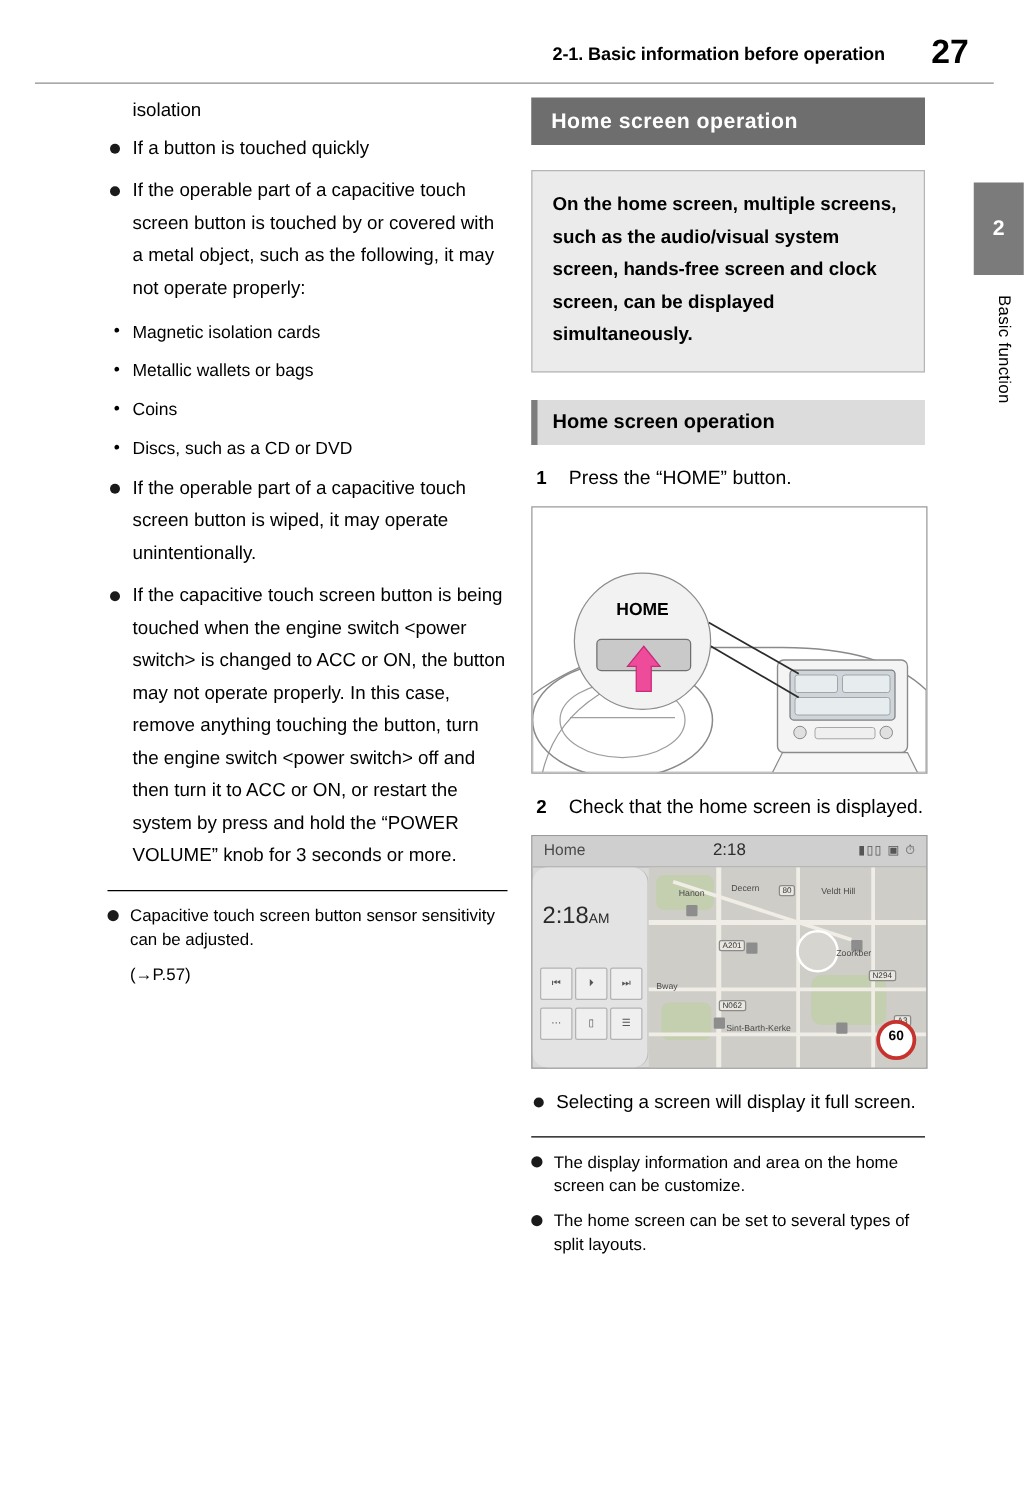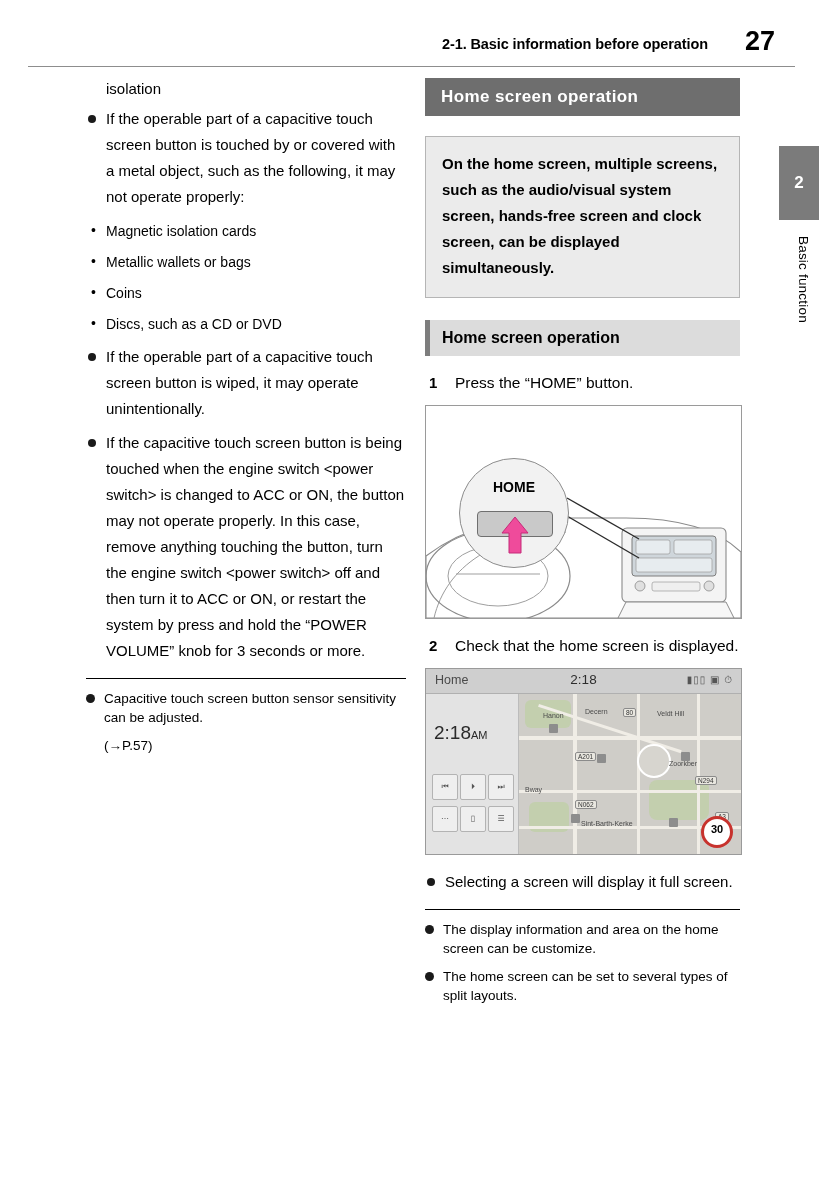--- a/index.html
+++ b/index.html
@@ -270,20 +270,21 @@
     font-size: 13.5px; color: #2d2d2d;
   }
   .scr-status {
     position: absolute; right: 8px; top: 5px;
     font-size: 10px; color: #555; letter-spacing: 1px;
   }
   .scr-left {
     position: absolute; left: 0; top: 25px; width: 92px; bottom: 0;
     background: #e3e3e3;
     border-right: 1px solid #bcbcbc;
+    border-radius: 12px;
   }
   .scr-left-clock {
     position: absolute; left: 8px; top: 28px;
     font-size: 19px; color: #2a2a2a;
   }
   .scr-left-clock small { font-size: 11px; }
   .scr-tile-row {
     position: absolute; left: 6px; width: 80px; height: 26px;
   }
   .scr-tile {
@@ -361,20 +362,21 @@
 
 <div class="side-tab">
   <span>2</span>
 </div>
 <div class="side-tab-label">Basic function</div>
 
 <div class="col-left">
 
   <div class="cont-line">isolation</div>
 
+  <div class="bullet-item">If a button is touched quickly</div>
   <div class="bullet-item">If the operable part of a capacitive touch screen button is touched by or covered with a metal object, such as the following, it may not operate properly:</div>
 
   <div class="dash-item">Magnetic isolation cards</div>
   <div class="dash-item">Metallic wallets or bags</div>
   <div class="dash-item">Coins</div>
   <div class="dash-item">Discs, such as a CD or DVD</div>
 
   <div class="bullet-item" style="margin-top:10px">If the operable part of a capacitive touch screen button is wiped, it may operate unintentionally.</div>
   <div class="bullet-item">If the capacitive touch screen button is being touched when the engine switch &lt;power switch&gt; is changed to ACC or ON, the button may not operate properly. In this case, remove anything touching the button, turn the engine switch &lt;power switch&gt; off and then turn it to ACC or ON, or restart the system by press and hold the “POWER VOLUME” knob for 3 seconds or more.</div>
 
@@ -485,21 +487,21 @@
       <div class="map-label" style="left:138px;top:16px;">Veldt Hill</div>
       <div class="map-label" style="left:150px;top:66px;">Zoorkber</div>
       <div class="map-label" style="left:6px;  top:92px;">Bway</div>
       <div class="map-label" style="left:62px; top:126px;">Sint-Barth-Kerke</div>
       <div class="map-shield" style="left:56px; top:58px;">A201</div>
       <div class="map-shield" style="left:56px; top:106px;">N062</div>
       <div class="map-shield" style="left:176px;top:82px;">N294</div>
       <div class="map-shield" style="left:196px;top:118px;">A3</div>
       <div class="map-shield" style="left:104px;top:14px;">80</div>
 
-      <div class="speed-badge">30</div>
+      <div class="speed-badge">60</div>
     </div>
   </div>
 
   <div class="bullet-item">Selecting a screen will display it full screen.</div>
 
   <div class="note-rule"></div>
   <div class="note-item">The display information and area on the home screen can be customize.</div>
   <div class="note-item">The home screen can be set to several types of split layouts.</div>
 </div>
 

